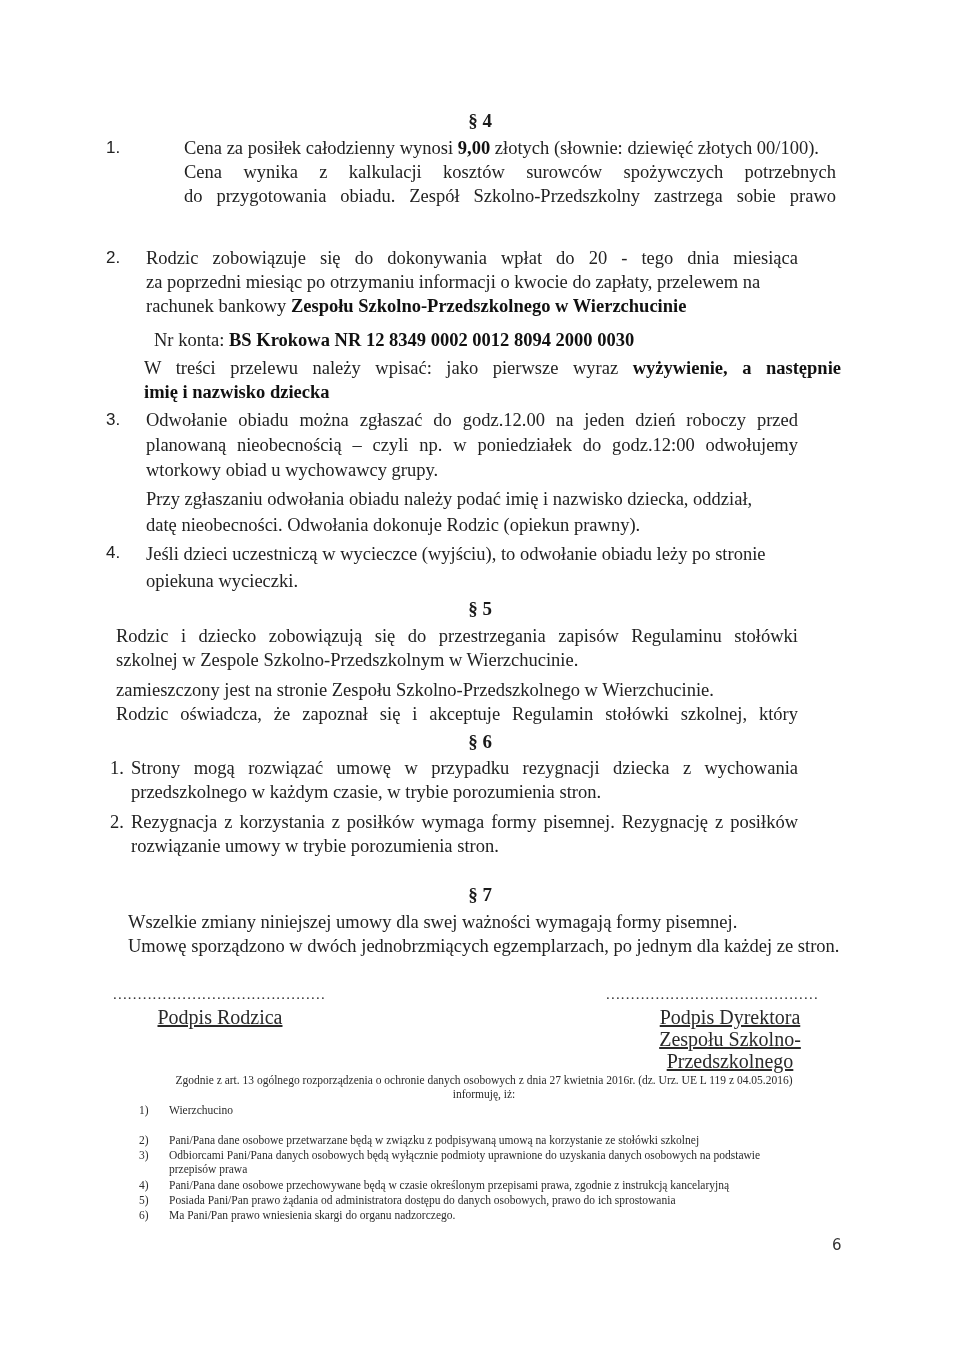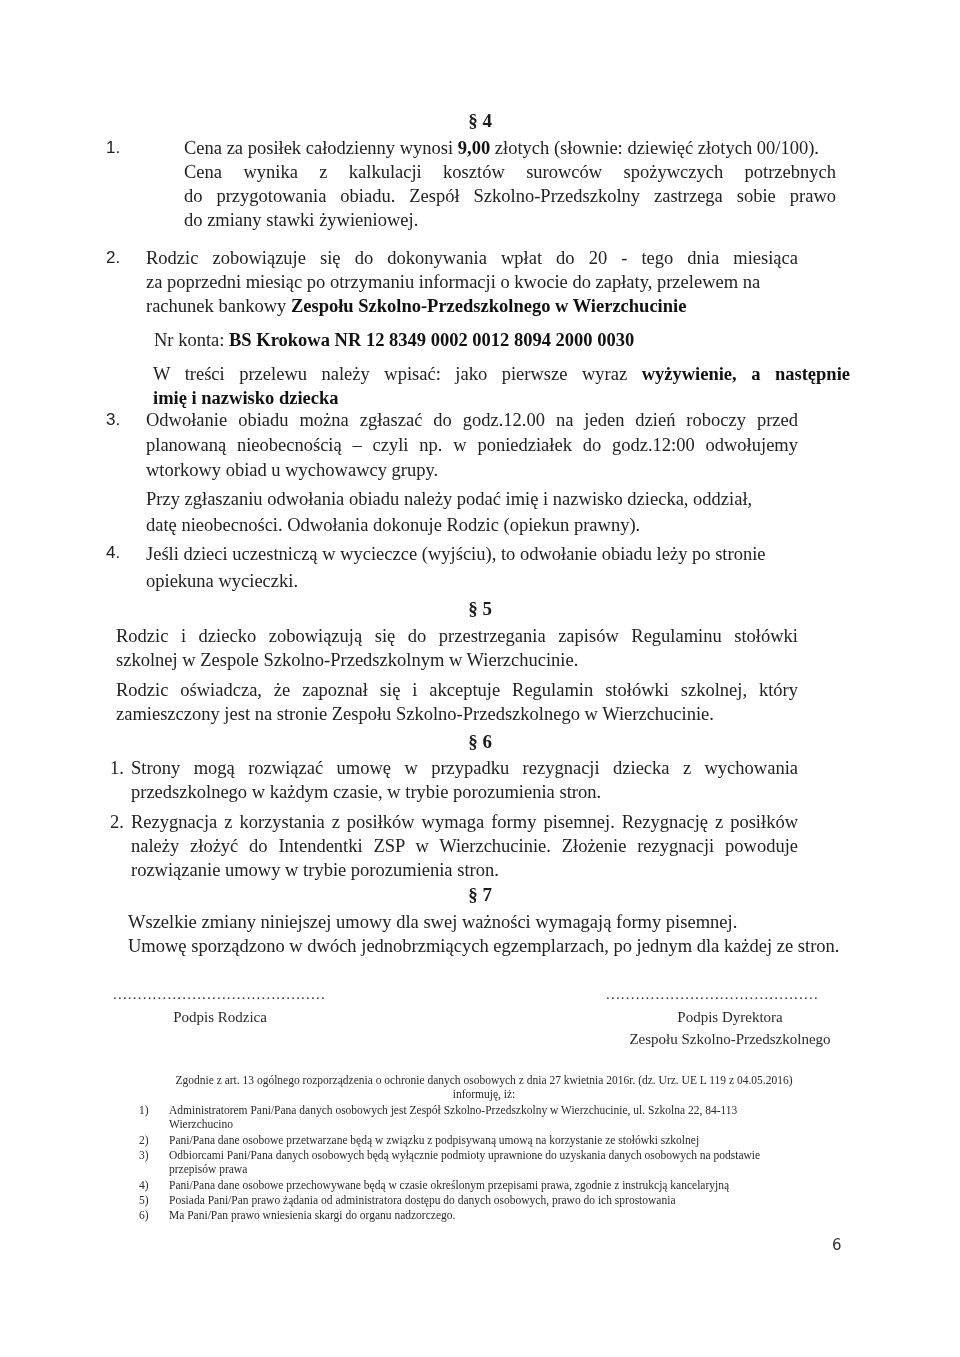--- a/index.html
+++ b/index.html
@@ -15,52 +15,51 @@
     .p {
       position: absolute; font-size: 18.5px; line-height: 24px; color: #222;
       text-align: justify;
     }
     .num { position: absolute; font-size: 18.5px; line-height: 24px; color: #222; }
     .num.sans { font-family: "Liberation Sans", sans-serif; font-size: 17px; }
     .line { display: block; white-space: nowrap; }
     .just { text-align: justify; text-align-last: justify; }
     b { font-weight: bold; color: #111; }
     .dots { position: absolute; font-size: 15px; letter-spacing: 1.2px; color: #333; white-space: nowrap; }
-    .sig { position: absolute; font-size: 15px; color: #2a2a2a; text-align: center; line-height: 22px; }
+    .sig { position: absolute; font-size: 20px; color: #2a2a2a; text-align: center; line-height: 22px; text-decoration: underline; }
     .small { position: absolute; font-size: 11.5px; line-height: 14px; color: #2a2a2a; font-family: "Liberation Serif", serif; }
     .item { position: absolute; font-size: 11.5px; line-height: 13.5px; color: #2a2a2a; }
     .item .n { position: absolute; left: 0; width: 20px; }
     .item .t { position: absolute; left: 30px; width: 680px; }
     .pagenum { position: absolute; left: 832px; top: 1236px; font-family: "DejaVu Sans", sans-serif; font-size: 15px; color: #333; }
   </style>
 </head>
 <body>
 
 <div class="page">
 
   <div class="sec" style="top:110px;">§ 4</div>
 
   <div class="num sans" style="left:106px; top:136px;">1.</div>
   <div class="p" style="left:146px; top:136px; width:652px;margin-left:38px;">
     <span class="line"><span>Cena za posiłek całodzienny wynosi </span><b>9,00</b><span> złotych (słownie: dziewięć złotych 00/100).</span></span>
     <span class="line just">Cena wynika z kalkulacji kosztów surowców spożywczych potrzebnych</span>
     <span class="line just">do przygotowania obiadu. Zespół Szkolno-Przedszkolny zastrzega sobie prawo</span>
-    <span class="line">do zmiany stawki żywieniowej.</span>
   </div>
 
   <div class="num sans" style="left:106px; top:246px;">2.</div>
   <div class="p" style="left:146px; top:246px; width:652px;">
     <span class="line just">Rodzic zobowiązuje się do dokonywania wpłat do 20 - tego dnia miesiąca</span>
     <span class="line">za poprzedni miesiąc po otrzymaniu  informacji o kwocie do zapłaty, przelewem na</span>
     <span class="line"><span>rachunek bankowy </span><b>Zespołu Szkolno-Przedszkolnego w Wierzchucinie</b></span>
   </div>
   <div class="p" style="left:146px; top:328px; width:700px;margin-left:8px;">
     <span class="line"><span>Nr konta: </span><b>BS Krokowa NR 12 8349 0002 0012 8094 2000 0030</b></span>
   </div>
-  <div class="p" style="left:153px; top:356px; width:697px;margin-top:6px;">
+  <div class="p" style="left:144px; top:356px; width:697px;">
     <span class="line just"><span>W treści przelewu należy wpisać: jako pierwsze wyraz </span><b>wyżywienie, a następnie</b></span>
     <span class="line"><b>imię i nazwisko dziecka</b></span>
   </div>
 
   <div class="num sans" style="left:106px; top:408px;">3.</div>
   <div class="p" style="left:146px; top:408px; width:652px; line-height:25px;">
     <span class="line just">Odwołanie obiadu można zgłaszać do godz.12.00 na jeden dzień  roboczy przed</span>
     <span class="line just">planowaną nieobecnością – czyli np. w poniedziałek do godz.12:00 odwołujemy</span>
     <span class="line">wtorkowy obiad u wychowawcy grupy.</span>
   </div>
@@ -74,34 +73,33 @@
     <span class="line">Jeśli dzieci uczestniczą w wycieczce (wyjściu), to odwołanie obiadu leży po stronie</span>
     <span class="line">opiekuna wycieczki.</span>
   </div>
 
   <div class="sec" style="top:598px;">§ 5</div>
   <div class="p" style="left:116px; top:624px; width:682px;">
     <span class="line just">Rodzic i dziecko zobowiązują się do przestrzegania zapisów Regulaminu stołówki</span>
     <span class="line">szkolnej w Zespole Szkolno-Przedszkolnym w Wierzchucinie.</span>
   </div>
   <div class="p" style="left:116px; top:678px; width:682px;">
+    <span class="line">zamieszczony jest na stronie Zespołu Szkolno-Przedszkolnego w Wierzchucinie.</span>
     <span class="line just">Rodzic oświadcza, że zapoznał się i akceptuje Regulamin stołówki szkolnej, który</span>
-    <span class="line">zamieszczony jest na stronie Zespołu Szkolno-Przedszkolnego w Wierzchucinie.</span>
   </div>
 
   <div class="sec" style="top:731px;">§ 6</div>
   <div class="num" style="left:110px; top:756px;">1.</div>
   <div class="p" style="left:131px; top:756px; width:667px;">
     <span class="line just">Strony mogą rozwiązać umowę w przypadku rezygnacji dziecka z wychowania</span>
     <span class="line">przedszkolnego w każdym czasie, w trybie porozumienia stron.</span>
   </div>
   <div class="num" style="left:110px; top:810px;">2.</div>
   <div class="p" style="left:131px; top:810px; width:667px;">
     <span class="line just">Rezygnacja z korzystania z posiłków wymaga formy pisemnej. Rezygnację z posiłków</span>
-    <span class="line just">należy złożyć do Intendentki ZSP w Wierzchucinie. Złożenie rezygnacji powoduje</span>
     <span class="line">rozwiązanie umowy w trybie porozumienia stron.</span>
   </div>
 
   <div class="sec" style="top:884px;">§ 7</div>
   <div class="p" style="left:128px; top:910px; width:740px;">
     <span class="line">Wszelkie zmiany niniejszej umowy dla swej ważności wymagają formy pisemnej.</span>
     <span class="line">Umowę sporządzono w dwóch jednobrzmiących egzemplarzach, po jednym dla każdej ze stron.</span>
   </div>
 
   <div class="dots" style="left:113px; top:986px;">...........................................</div>
@@ -113,21 +111,20 @@
   </div>
 
   <div class="small" style="left:114px; top:1073px; width:740px;text-align:center;">
     <div>Zgodnie z art. 13 ogólnego rozporządzenia o ochronie danych osobowych z dnia 27 kwietnia 2016r. (dz. Urz. UE L 119 z 04.05.2016)</div>
     <div>informuję, iż:</div>
   </div>
 
   <div class="item" style="left:139px; top:1104px; width:720px; height:28px;">
     <span class="n">1)</span>
     <span class="t">
-        <div>Administratorem Pani/Pana danych osobowych jest Zespół Szkolno-Przedszkolny w Wierzchucinie, ul. Szkolna 22, 84-113</div>
         <div>Wierzchucino</div>
       </span>
   </div>
   <div class="item" style="left:139px; top:1134px; width:720px; height:14px;">
     <span class="n">2)</span>
     <span class="t">
         <div>Pani/Pana dane osobowe przetwarzane będą w związku z podpisywaną umową na korzystanie ze stołówki szkolnej</div>
       </span>
   </div>
   <div class="item" style="left:139px; top:1149px; width:720px; height:28px;">

